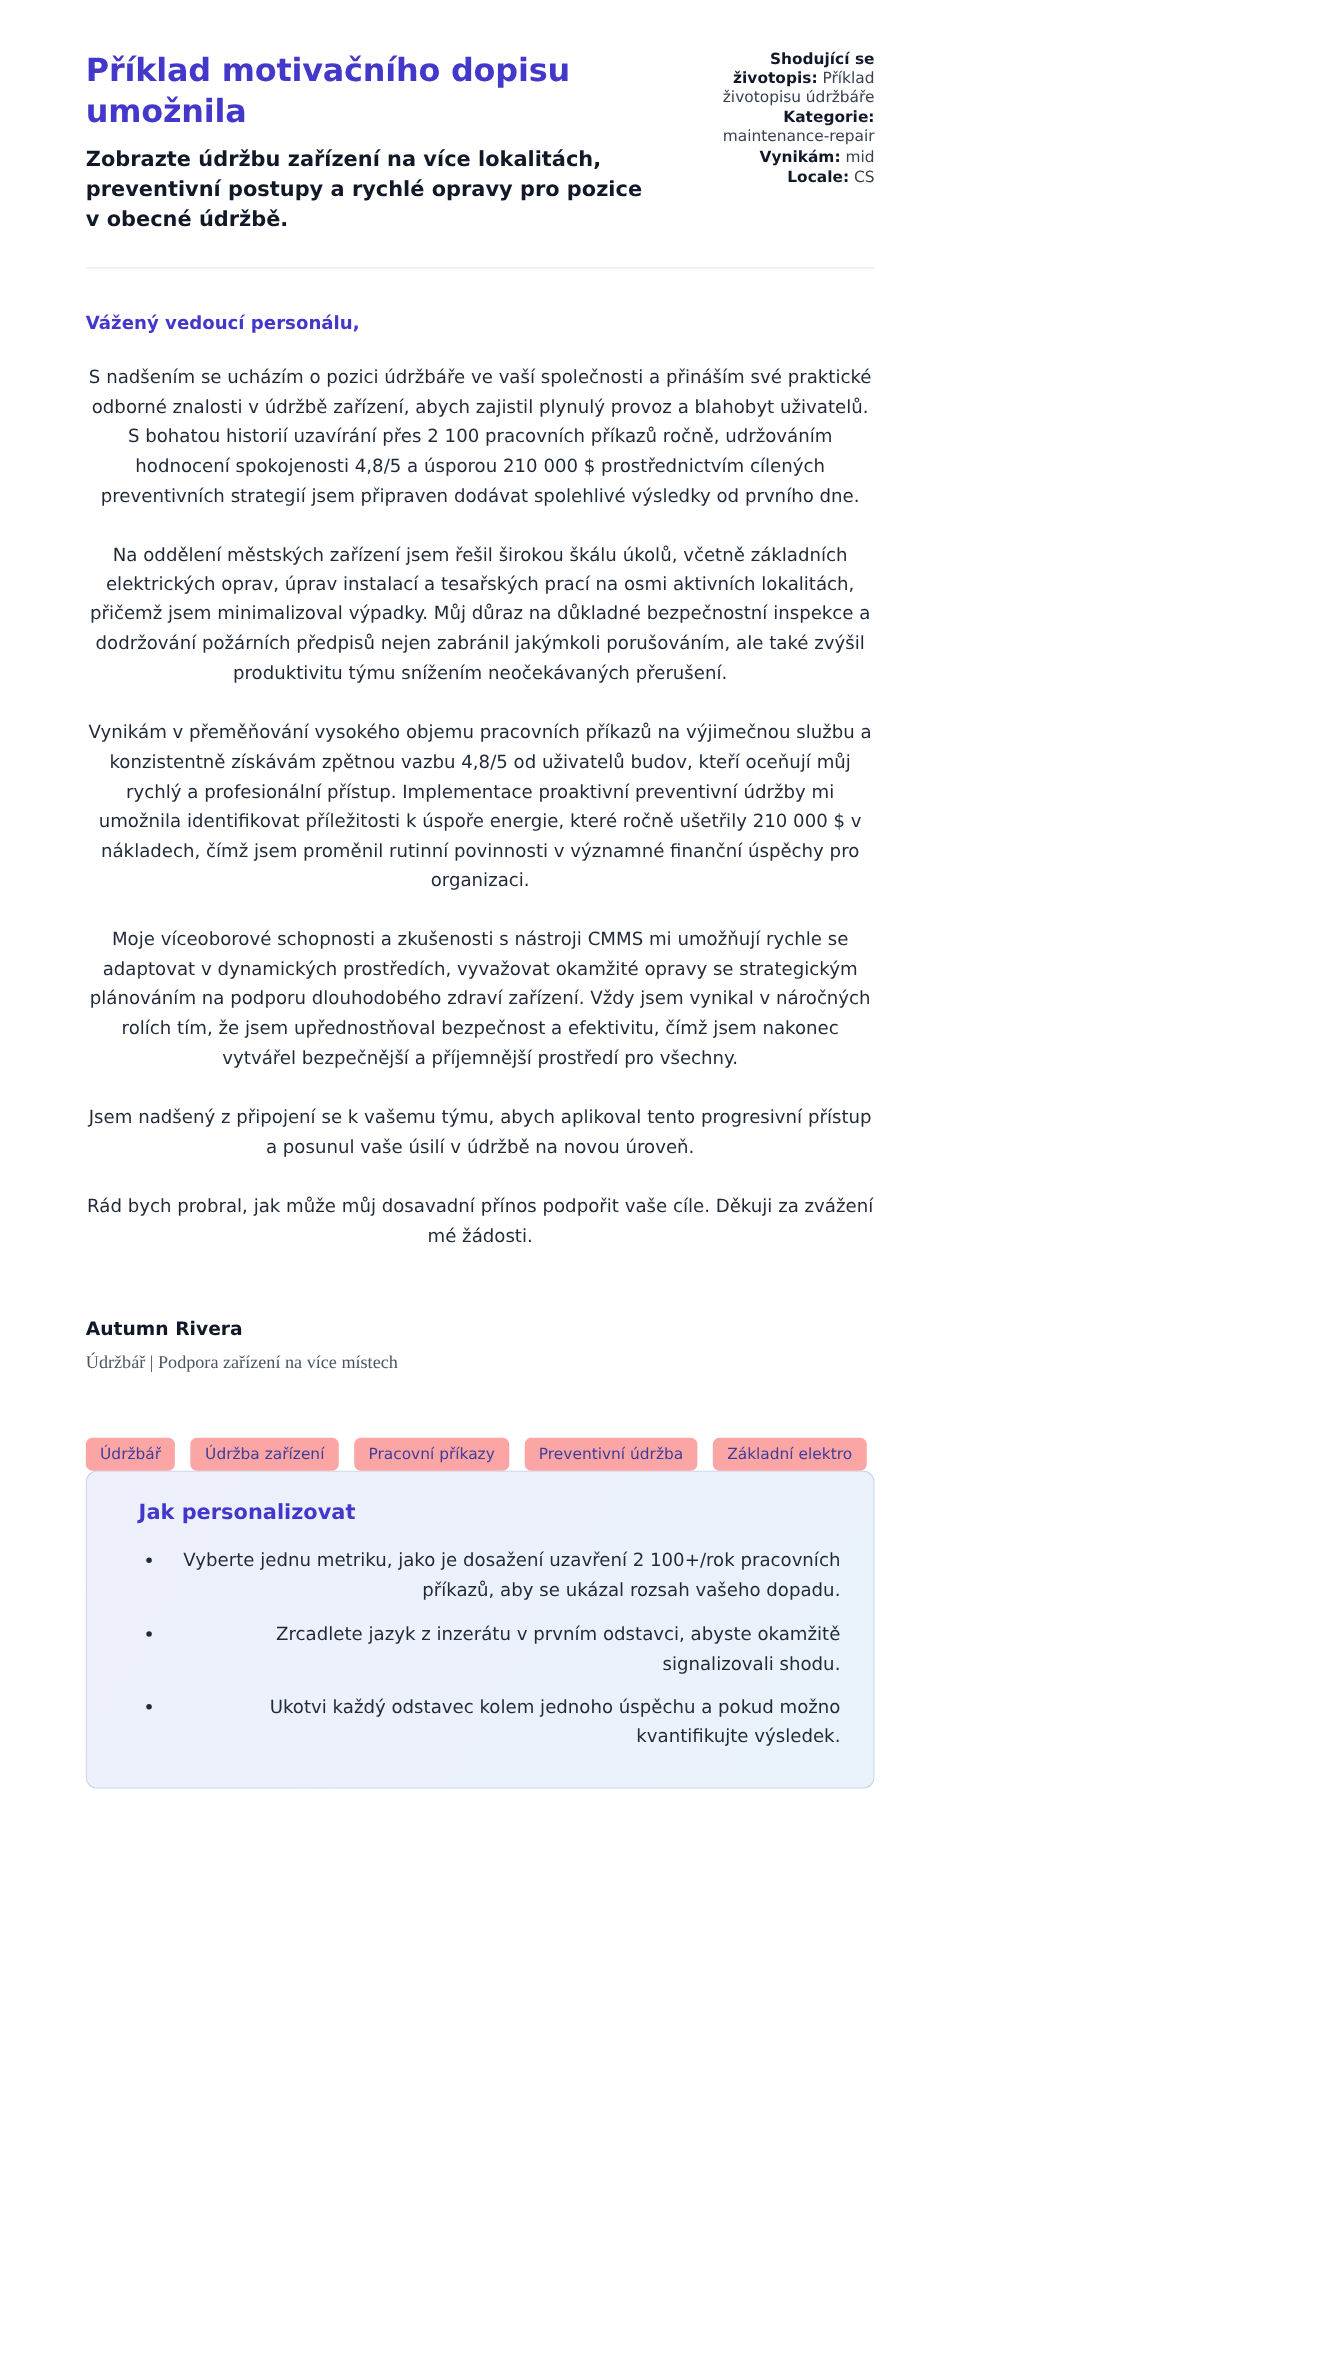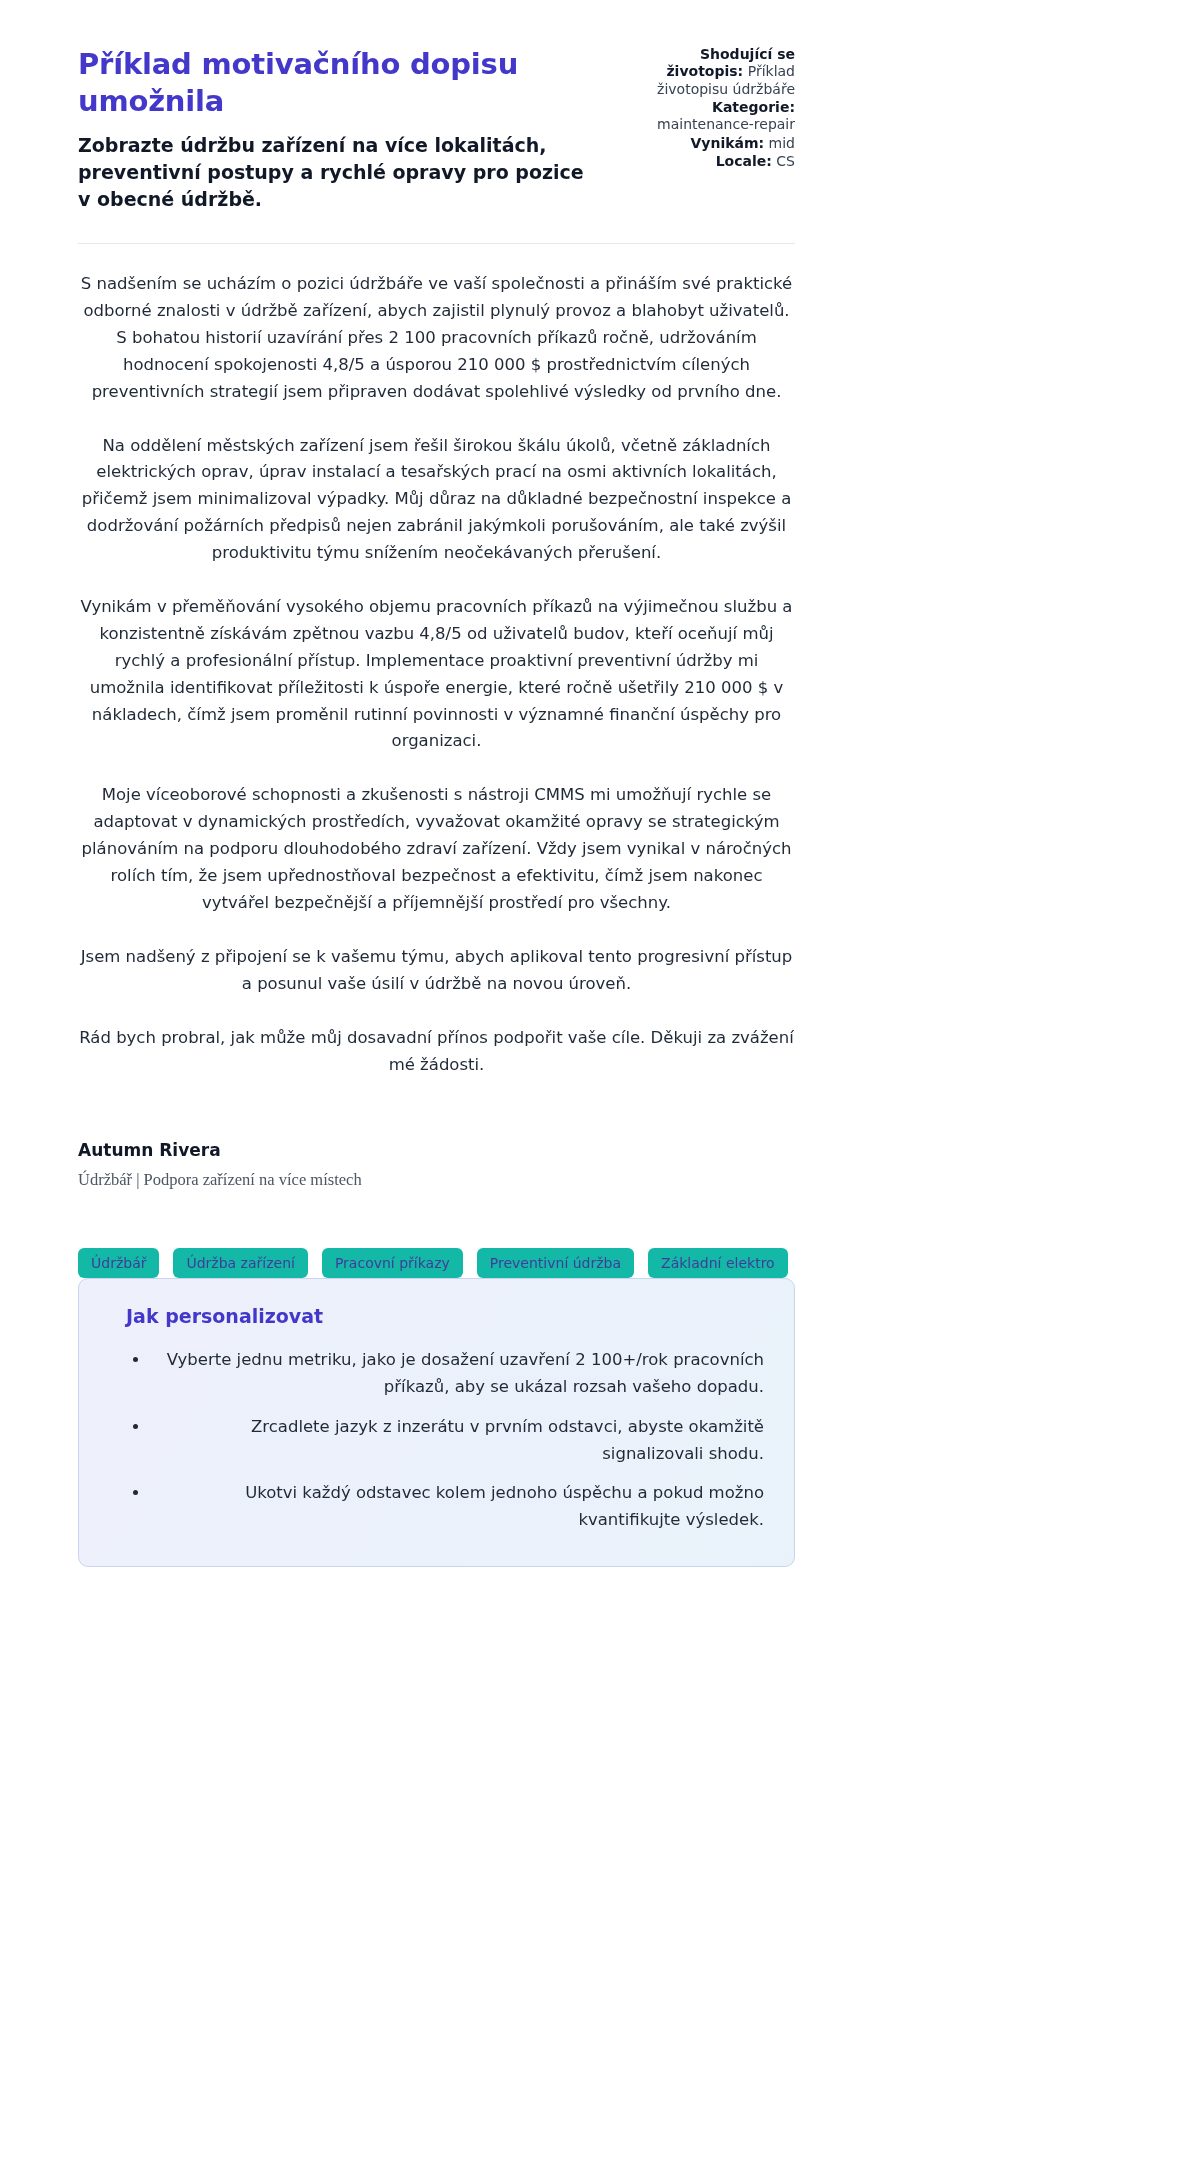--- a/index.html
+++ b/index.html
@@ -80,21 +80,21 @@
 
   
   .tags {
     margin-top: 58px;
     display: flex;
     flex-wrap: wrap;
     gap: 14px;
   }
   .tag {
     display: inline-block;
-    background: #14b8a6;
+    background: #fca5a5;
     color: #3f3d99;
     font-size: 14px;
     padding: 7px 13px;
     border-radius: 6px;
     white-space: nowrap;
   }
 
   
   .callout {
     border: 1px solid #c9d4f0;
@@ -146,20 +146,21 @@
       <div class="line">
         <span class="b">Locale:</span>
         <span>CS</span>
       </div>
     </aside>
   </header>
 
   <hr class="divider">
 
   <main>
+    <p class="greeting">Vážený vedoucí personálu,</p>
     <p class="para">S nadšením se ucházím o pozici údržbáře ve vaší společnosti a přináším své praktické odborné znalosti v údržbě zařízení, abych zajistil plynulý provoz a blahobyt uživatelů. S bohatou historií uzavírání přes 2 100 pracovních příkazů ročně, udržováním hodnocení spokojenosti 4,8/5 a úsporou 210 000 $ prostřednictvím cílených preventivních strategií jsem připraven dodávat spolehlivé výsledky od prvního dne.</p>
     <p class="para">Na oddělení městských zařízení jsem řešil širokou škálu úkolů, včetně základních elektrických oprav, úprav instalací a tesařských prací na osmi aktivních lokalitách, přičemž jsem minimalizoval výpadky. Můj důraz na důkladné bezpečnostní inspekce a dodržování požárních předpisů nejen zabránil jakýmkoli porušováním, ale také zvýšil produktivitu týmu snížením neočekávaných přerušení.</p>
     <p class="para">Vynikám v přeměňování vysokého objemu pracovních příkazů na výjimečnou službu a konzistentně získávám zpětnou vazbu 4,8/5 od uživatelů budov, kteří oceňují můj rychlý a profesionální přístup. Implementace proaktivní preventivní údržby mi umožnila identifikovat příležitosti k úspoře energie, které ročně ušetřily 210 000 $ v nákladech, čímž jsem proměnil rutinní povinnosti v významné finanční úspěchy pro organizaci.</p>
     <p class="para">Moje víceoborové schopnosti a zkušenosti s nástroji CMMS mi umožňují rychle se adaptovat v dynamických prostředích, vyvažovat okamžité opravy se strategickým plánováním na podporu dlouhodobého zdraví zařízení. Vždy jsem vynikal v náročných rolích tím, že jsem upřednostňoval bezpečnost a efektivitu, čímž jsem nakonec vytvářel bezpečnější a příjemnější prostředí pro všechny.</p>
     <p class="para">Jsem nadšený z připojení se k vašemu týmu, abych aplikoval tento progresivní přístup a posunul vaše úsilí v údržbě na novou úroveň.</p>
     <p class="para">Rád bych probral, jak může můj dosavadní přínos podpořit vaše cíle. Děkuji za zvážení mé žádosti.</p>
 
     <p class="sig-name">Autumn Rivera</p>
     <p class="sig-role">Údržbář | Podpora zařízení na více místech</p>
 

